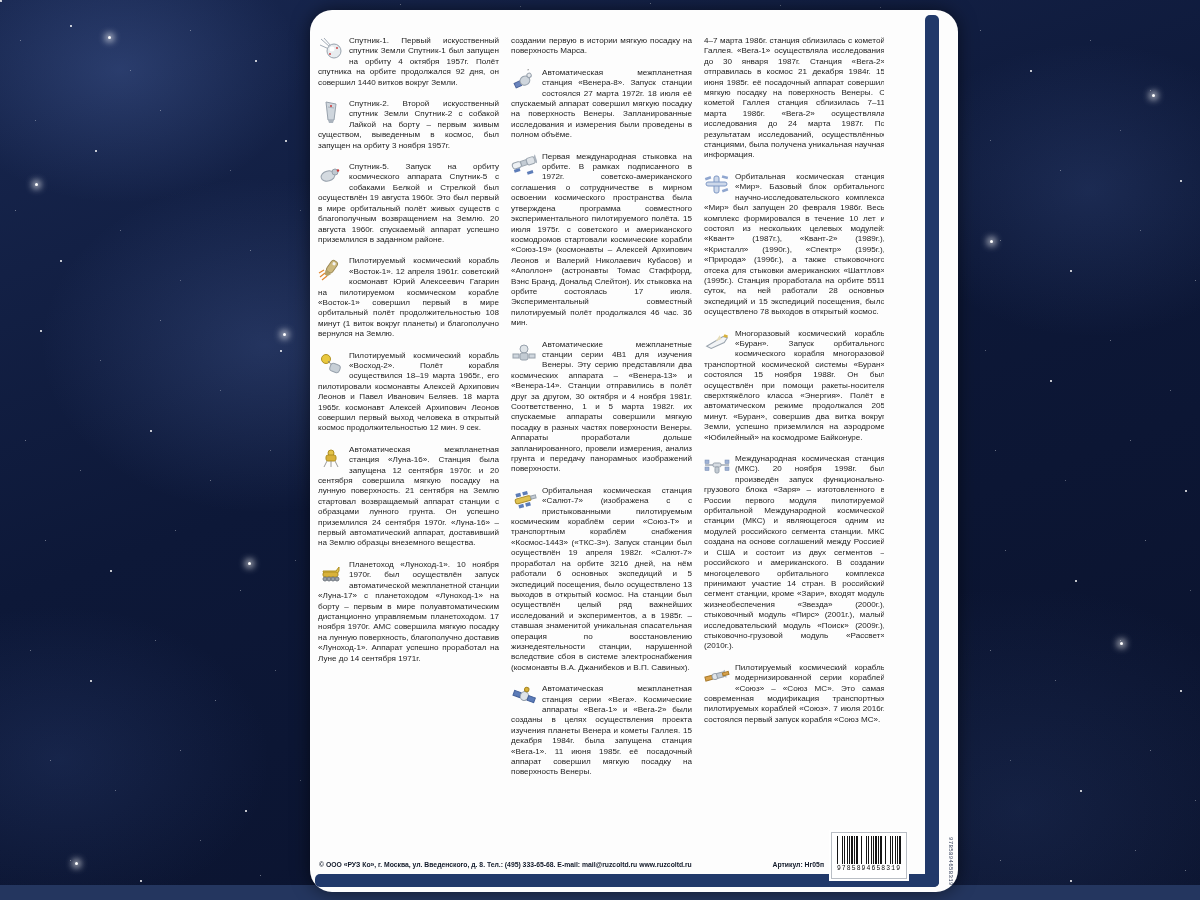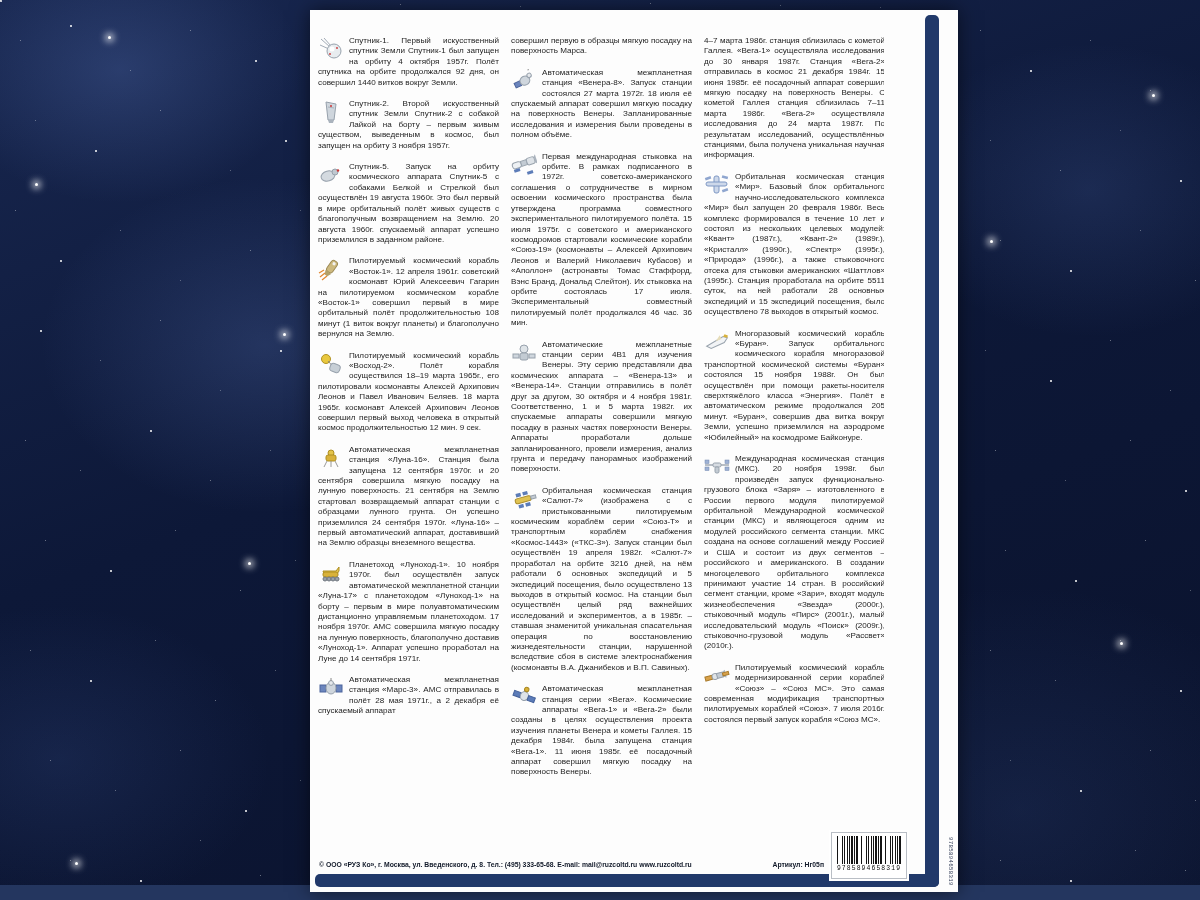--- a/index.html
+++ b/index.html
@@ -40,21 +40,21 @@
   .stars-bright{position:absolute;width:2px;height:2px;border-radius:50%;background:#fff;
     box-shadow:70px 25px #fff,255px 60px #fff,95px 150px #fff,285px 140px #fff,60px 260px #fff,
     40px 330px #fff,280px 350px #fff,150px 430px #fff,110px 570px #fff,90px 680px #fff,
     245px 810px #fff,140px 880px #fff,1030px 70px #fff,1180px 180px #fff,1070px 270px #fff,
     1050px 380px #fff,1185px 490px #fff,1075px 580px #fff,1180px 690px #fff,1080px 790px #fff,1070px 880px #fff;}
   .glow-star{position:absolute;width:3px;height:3px;border-radius:50%;background:#fff;
     box-shadow:0 0 7px 2.5px rgba(255,255,255,.85);}
   .bottom-strip{position:absolute;left:0;right:0;bottom:0;height:15px;background:#24365f;}
 
   .sheet{position:absolute;left:310px;top:10px;width:648px;height:882px;background:#fdfdfd;
-    border-radius:0;box-shadow:0 0 18px rgba(0,0,0,.55);}
+    border-radius:22px;box-shadow:0 0 18px rgba(0,0,0,.55);}
   .band-right{position:absolute;top:5px;right:19px;bottom:5px;width:14px;background:#21396a;border-radius:5px;}
   .band-bottom{position:absolute;left:5px;right:19px;bottom:5px;height:13px;background:#21396a;border-radius:5px;}
 
   .content{position:absolute;left:8px;top:26px;width:566px;height:806px;display:flex;gap:12px;overflow:hidden;}
   .column{width:181px;flex:0 0 181px;overflow:hidden;}
   .entry{margin-bottom:11px;text-align:justify;font-size:8.1px;line-height:10.4px;color:#1d1d1d;
     hyphens:auto;-webkit-hyphens:auto;}
   .entry .icon{float:left;width:26px;height:24px;margin:1px 5px 1px 0;}
   .entry .icon svg{width:26px;height:24px;display:block;}
 
@@ -154,32 +154,23 @@
               <path d="M5 10 h13 l3 -4 v4 l-2 3 H6 z" fill="#e4c44a" stroke="#af8f22"></path>
               <rect x="5" y="11" width="15" height="5" rx="2" fill="#d9b23a" stroke="#af8f22"></rect>
               <g fill="#9aa2ab" stroke="#6e757d">
                 <circle cx="7" cy="18" r="2"></circle>
                 <circle cx="11" cy="18" r="2"></circle>
                 <circle cx="15" cy="18" r="2"></circle>
                 <circle cx="19" cy="18" r="2"></circle>
               </g>
             </svg>
           </span><span>Планетоход «Луноход-1». 10 ноября 1970г. был осуществлён запуск автоматической межпланетной станции «Луна-17» с планетоходом «Луноход-1» на борту – первым в мире полуавтоматическим дистанционно управляемым планетоходом. 17 ноября 1970г. АМС совершила мягкую посадку на лунную поверхность, благополучно доставив «Луноход-1». Аппарат успешно проработал на Луне до 14 сентября 1971г.</span></div>
-        <div class="entry"><span class="icon">
-            <svg viewBox="0 0 26 24">
-              <rect x="2" y="9" width="6" height="7" fill="#6b85bd" stroke="#4d659c"></rect>
-              <rect x="18" y="9" width="6" height="7" fill="#6b85bd" stroke="#4d659c"></rect>
-              <ellipse cx="13" cy="12" rx="5" ry="6" fill="#cfd6dd" stroke="#97a1ac"></ellipse>
-              <circle cx="13" cy="7" r="2.4" fill="#e6e9ec" stroke="#97a1ac"></circle>
-              <line x1="13" y1="2" x2="13" y2="5" stroke="#888"></line>
-            </svg>
-          </span><span>Автоматическая межпланетная станция «Марс-3». АМС отправилась в полёт 28 мая 1971г., а 2 декабря её спускаемый аппарат</span></div>
       </div>
       <div class="column">
-        <div class="entry"><span>совершил первую в образцы мягкую посадку на поверхность Марса.</span></div>
+        <div class="entry"><span>создании первую в истории мягкую посадку на поверхность Марса.</span></div>
         <div class="entry"><span class="icon">
             <svg viewBox="0 0 26 24">
               <g transform="rotate(-25 13 12)">
                 <rect x="3" y="10" width="6" height="5" fill="#6b85bd" stroke="#4d659c"></rect>
                 <ellipse cx="14" cy="12" rx="5" ry="4.5" fill="#cfd6dd" stroke="#97a1ac"></ellipse>
                 <circle cx="20" cy="9" r="2.2" fill="#e6e9ec" stroke="#97a1ac"></circle>
                 <line x1="21" y1="4" x2="24" y2="1" stroke="#888"></line>
               </g>
             </svg>
           </span><span>Автоматическая межпланетная станция «Венера-8». Запуск станции состоялся 27 марта 1972г. 18 июля её спускаемый аппарат совершил мягкую посадку на поверхность Венеры. Запланированные исследования и измерения были проведены в полном объёме.</span></div>

